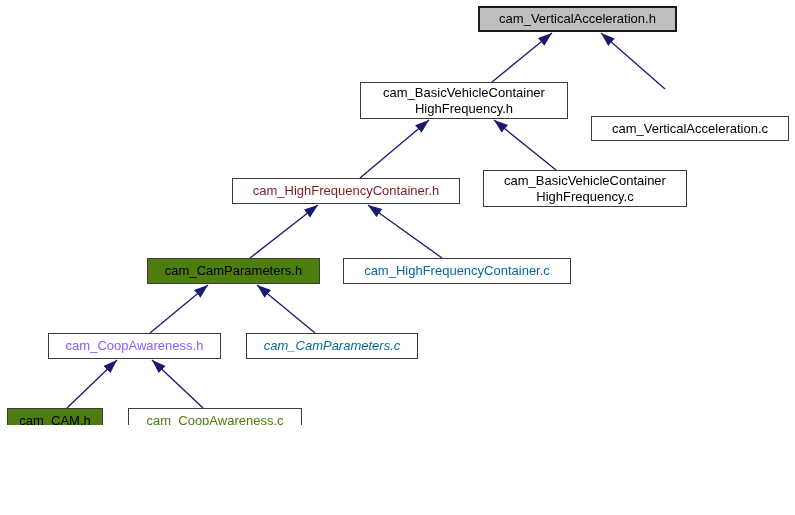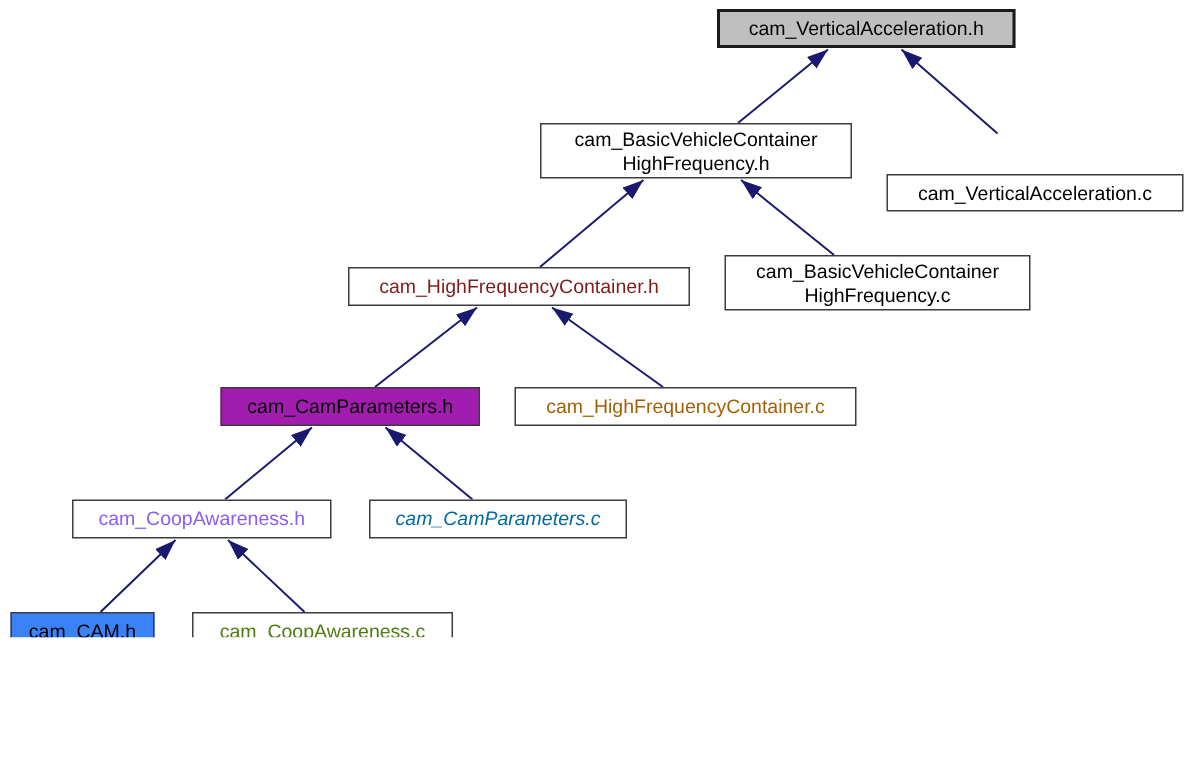--- a/index.html
+++ b/index.html
@@ -57,21 +57,21 @@
       <line x1="55" y1="483" x2="55" y2="435" stroke="#191970" stroke-width="1.3" marker-end="url(#arrowhead)"></line>
     </svg>
   <div id="nodes">
       <div class="node root" style="left: 478px; top: 6px; width: 199px; height: 26px; background: rgb(191, 191, 191); border: 2px solid rgb(26, 26, 26); color: rgb(0, 0, 0);">cam_VerticalAcceleration.h</div>
       <div class="node" style="left: 360px; top: 82px; width: 208px; height: 37px; background: rgb(255, 255, 255); border: 1px solid rgb(60, 60, 60); color: rgb(0, 0, 0);">cam_BasicVehicleContainer
 HighFrequency.h</div>
       <div class="node" style="left: 591px; top: 89px; width: 198px; height: 25px; background: rgb(255, 255, 255); border: 1px solid rgb(60, 60, 60); color: rgb(0, 0, 0); margin-top: 27px;">cam_VerticalAcceleration.c</div>
       <div class="node" style="left: 232px; top: 178px; width: 228px; height: 26px; background: rgb(255, 255, 255); border: 1px solid rgb(60, 60, 60); color: #7f1d1d;">cam_HighFrequencyContainer.h</div>
       <div class="node" style="left: 483px; top: 170px; width: 204px; height: 37px; background: rgb(255, 255, 255); border: 1px solid rgb(60, 60, 60); color: rgb(0, 0, 0);">cam_BasicVehicleContainer
 HighFrequency.c</div>
-      <div class="node" style="left: 147px; top: 258px; width: 173px; height: 26px; background: #a21caf; border: 1px solid rgb(60, 60, 60); color: rgb(0, 0, 0);">cam_CamParameters.h</div>
-      <div class="node" style="left: 343px; top: 258px; width: 228px; height: 26px; background: rgb(255, 255, 255); border: 1px solid rgb(60, 60, 60); color: #a16207;">cam_HighFrequencyContainer.c</div>
+      <div class="node" style="left: 147px; top: 258px; width: 173px; height: 26px; background: #4d7c0f; border: 1px solid rgb(60, 60, 60); color: rgb(0, 0, 0);">cam_CamParameters.h</div>
+      <div class="node" style="left: 343px; top: 258px; width: 228px; height: 26px; background: rgb(255, 255, 255); border: 1px solid rgb(60, 60, 60); color: #0369a1;">cam_HighFrequencyContainer.c</div>
       <div class="node" style="left: 48px; top: 333px; width: 173px; height: 26px; background: rgb(255, 255, 255); border: 1px solid rgb(60, 60, 60); color: #8b5cf6;">cam_CoopAwareness.h</div>
       <div class="node" style="left: 246px; top: 333px; width: 172px; height: 26px; background: rgb(255, 255, 255); border: 1px solid rgb(60, 60, 60); color: #0369a1; font-style: italic;">cam_CamParameters.c</div>
-      <div class="node" style="left: 7px; top: 408px; width: 96px; height: 26px; background: #3b82f6; border: 1px solid rgb(60, 60, 60); color: rgb(0, 0, 0); text-align: center;">cam_CAM.h</div>
+      <div class="node" style="left: 7px; top: 408px; width: 96px; height: 26px; background: #4d7c0f; border: 1px solid rgb(60, 60, 60); color: rgb(0, 0, 0); text-align: center;">cam_CAM.h</div>
       <div class="node" style="left: 128px; top: 408px; width: 174px; height: 26px; background: rgb(255, 255, 255); border: 1px solid rgb(60, 60, 60); color: #4d7c0f;">cam_CoopAwareness.c</div>
       <div class="node" style="left: 7px; top: 483px; width: 96px; height: 26px; background: rgb(255, 255, 255); border: 1px solid rgb(60, 60, 60); color: #ef4444; margin-left: 40px;">cam_CAM.c</div>
     </div>
 </div>
 
 </body></html>

